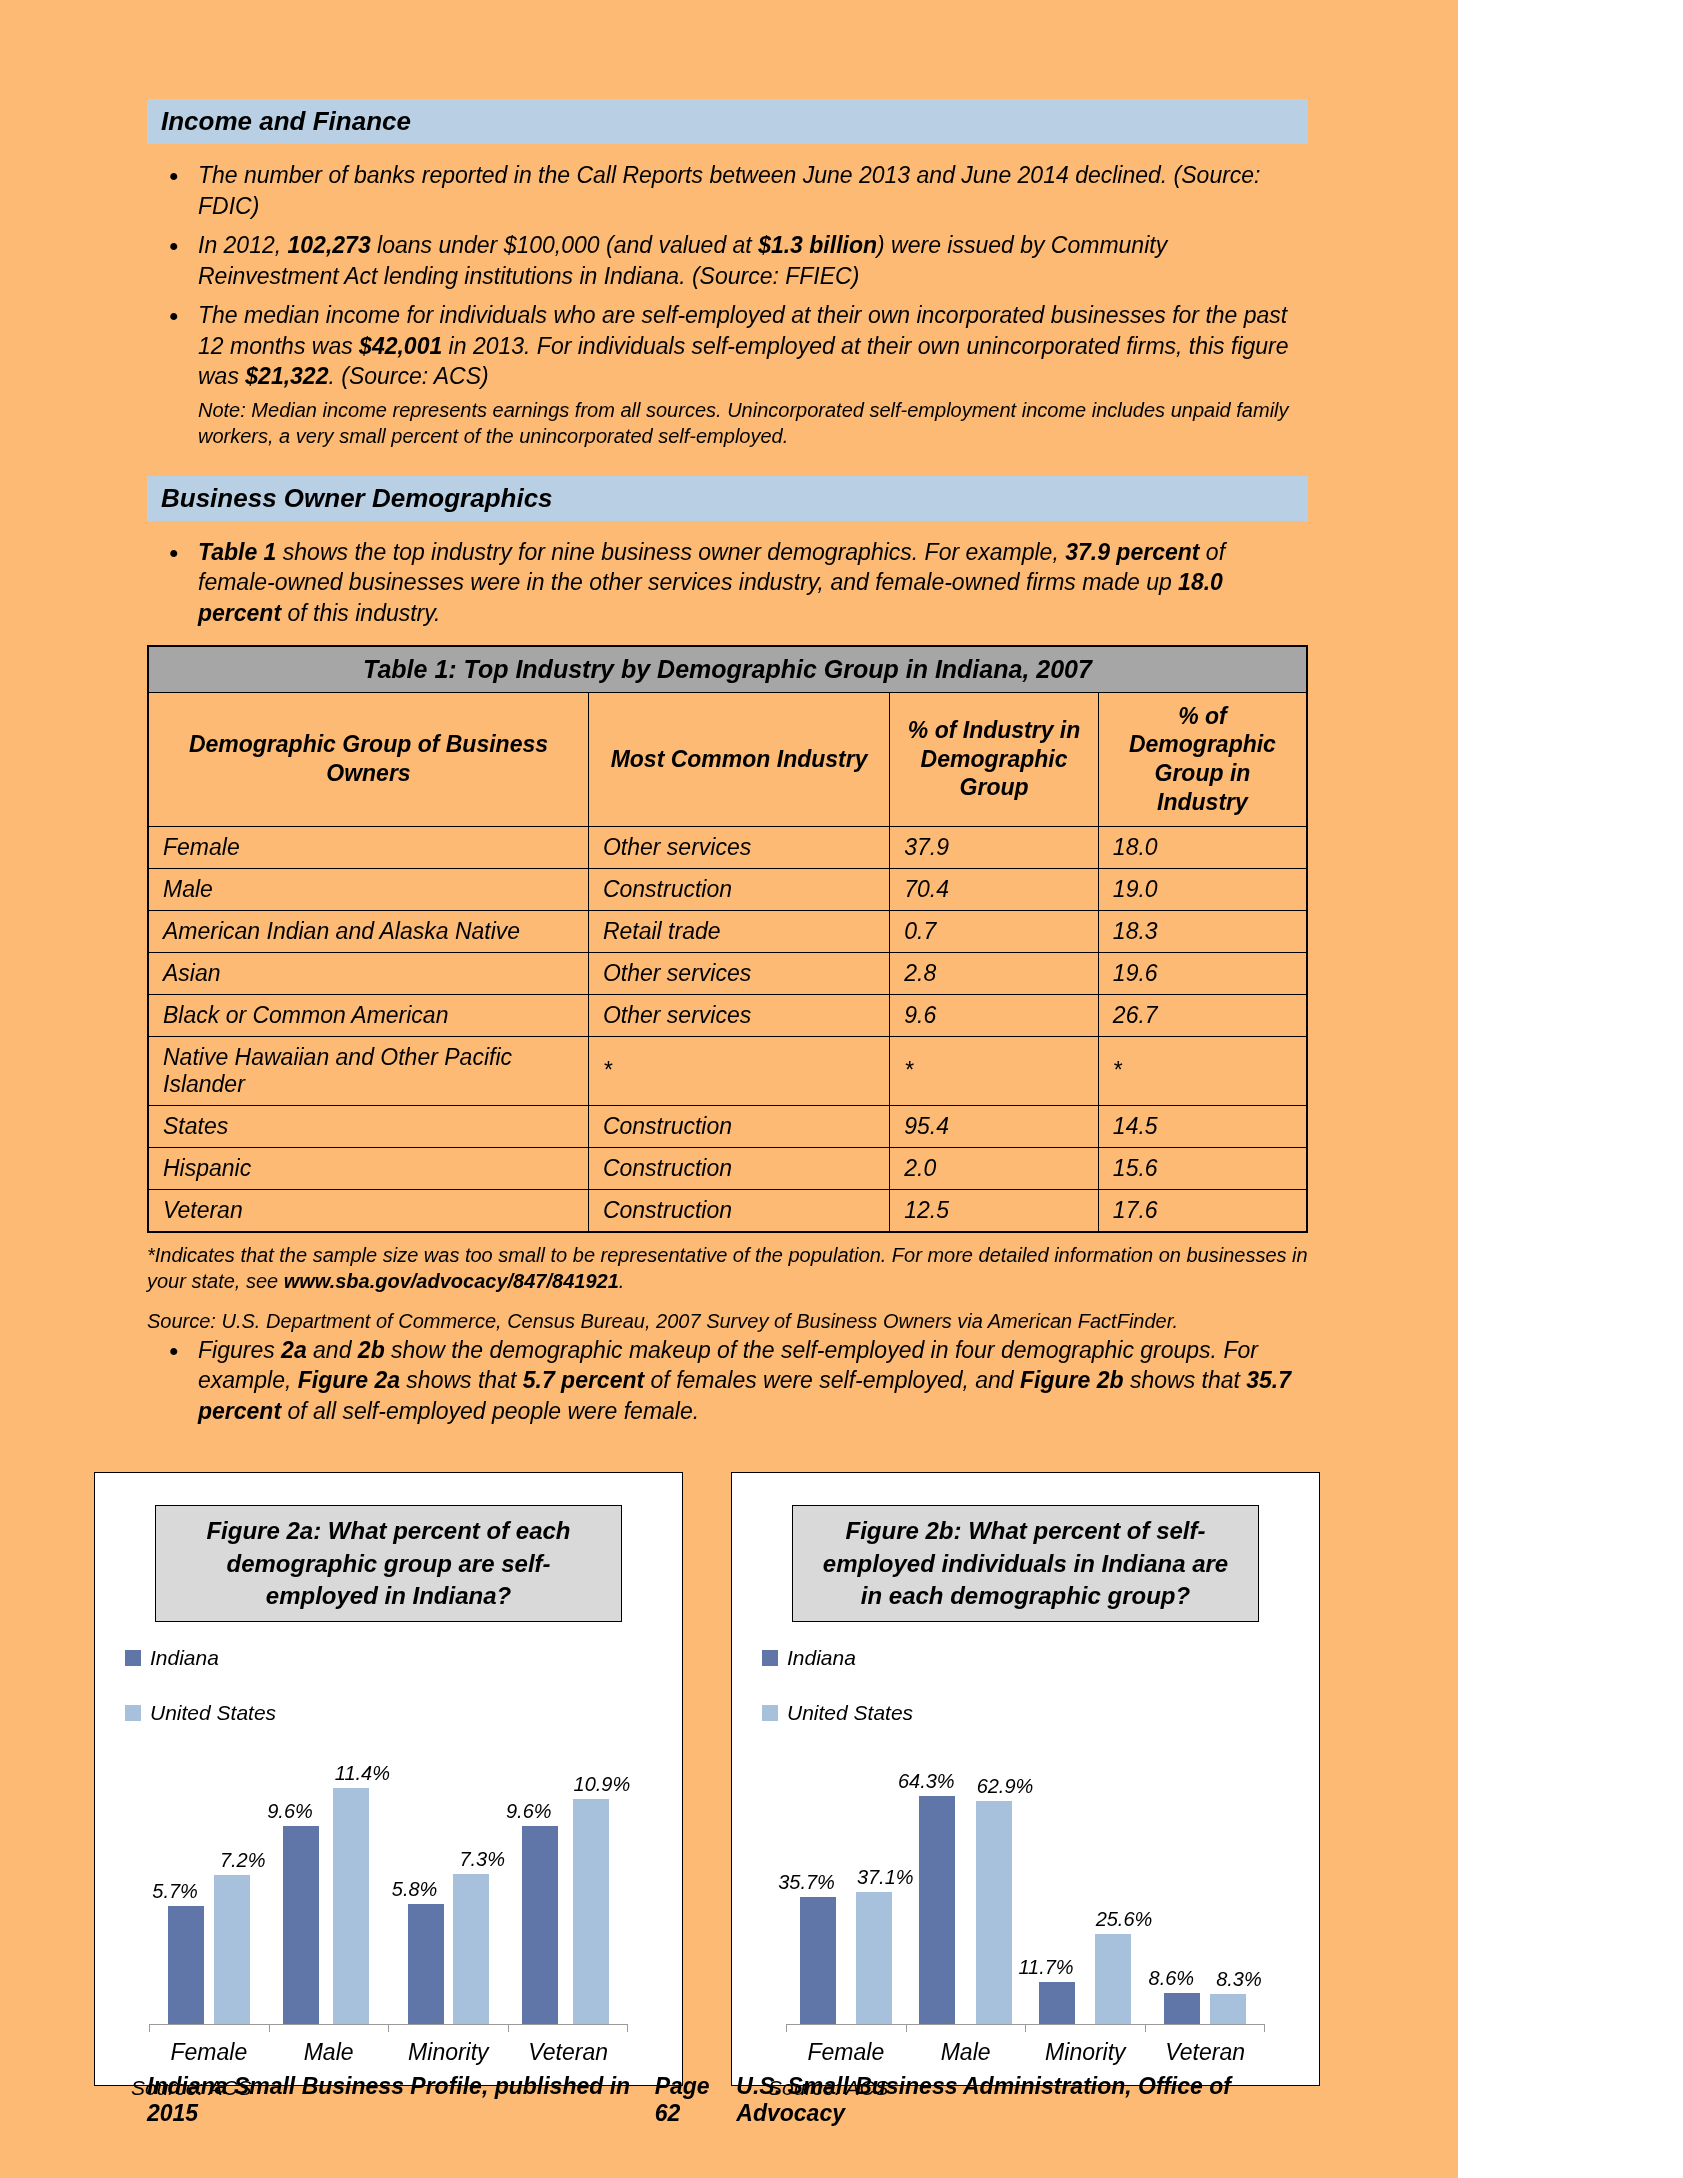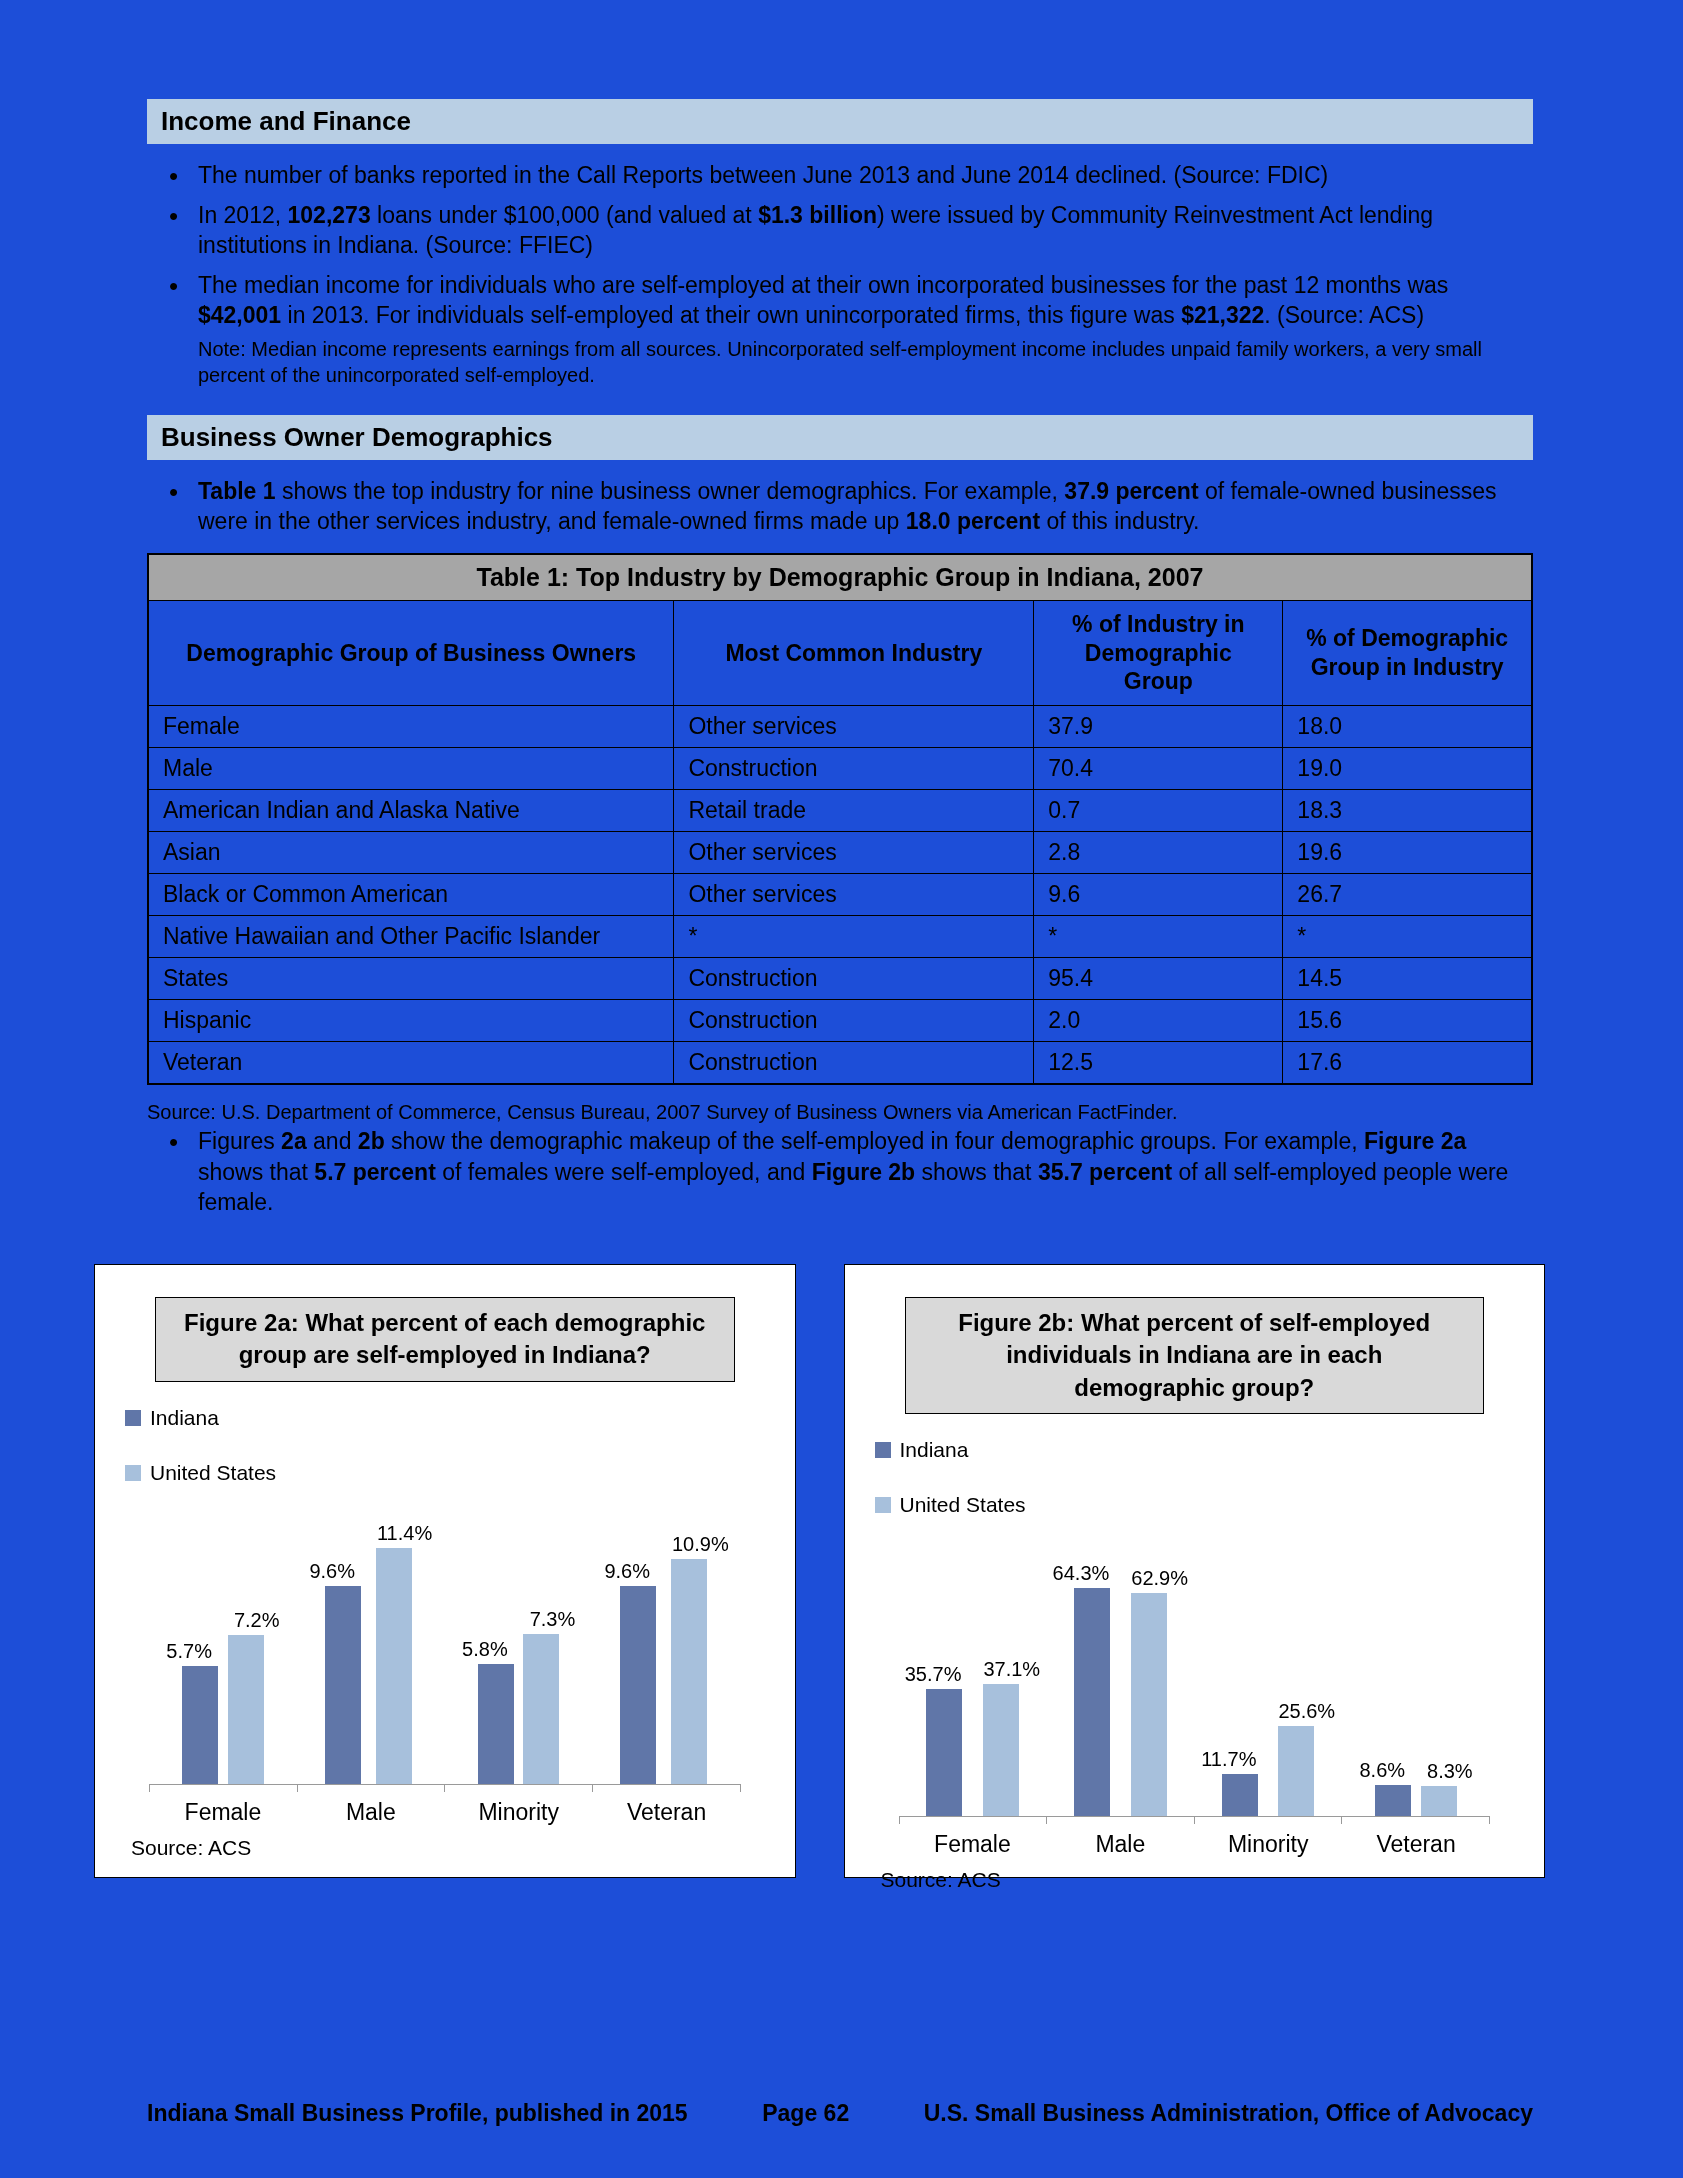--- a/index.html
+++ b/index.html
@@ -1,18 +1,18 @@
 <!DOCTYPE html>
 <html><head>
 <meta charset="utf-8">
 <style>
   * { box-sizing: border-box; margin: 0; padding: 0; }
   html, body { background: #ffffff; }
   body { font-family: "Liberation Sans", sans-serif; color: #000; }
-  .page { position: relative; width: 1683px; height: 2178px; background: #1d4ed8; overflow: hidden; }
+  .page { position: relative; width: 1458px; height: 2178px; background: #fdba74; overflow: hidden; font-style: italic; }
   .content { padding: 99px 150px 0 147px; }
 
   .section-header {
     background: #b9cfe4;
     font-weight: bold;
     font-size: 26px;
     padding: 7px 14px;
     margin-bottom: 16px;
   }
 
@@ -207,20 +207,23 @@
           </tr>
           <tr>
             <td>Veteran</td>
             <td>Construction</td>
             <td class="c">12.5</td>
             <td class="c">17.6</td>
           </tr>
         </tbody>
     </table>
 
+    <div class="footnote">
+      <span><span>*Indicates that the sample size was too small to be representative of the population. For more detailed information on businesses in your state, see </span><span class="b">www.sba.gov/advocacy/847/841921</span><span>.</span></span>
+    </div>
     <div class="table-source">Source: U.S. Department of Commerce, Census Bureau, 2007 Survey of Business Owners via American FactFinder.</div>
 
     <ul class="bullets figures-bullet">
       <li>
         <span><span>Figures </span><span class="b">2a</span><span> and </span><span class="b">2b</span><span> show the demographic makeup of the self-employed in four demographic groups. For example, </span><span class="b">Figure 2a</span><span> shows that </span><span class="b">5.7 percent</span><span> of females were self-employed, and </span><span class="b">Figure 2b</span><span> shows that </span><span class="b">35.7 percent</span><span> of all self-employed people were female.</span></span>
       </li>
     </ul>
 
     <div class="figures-row">
 

